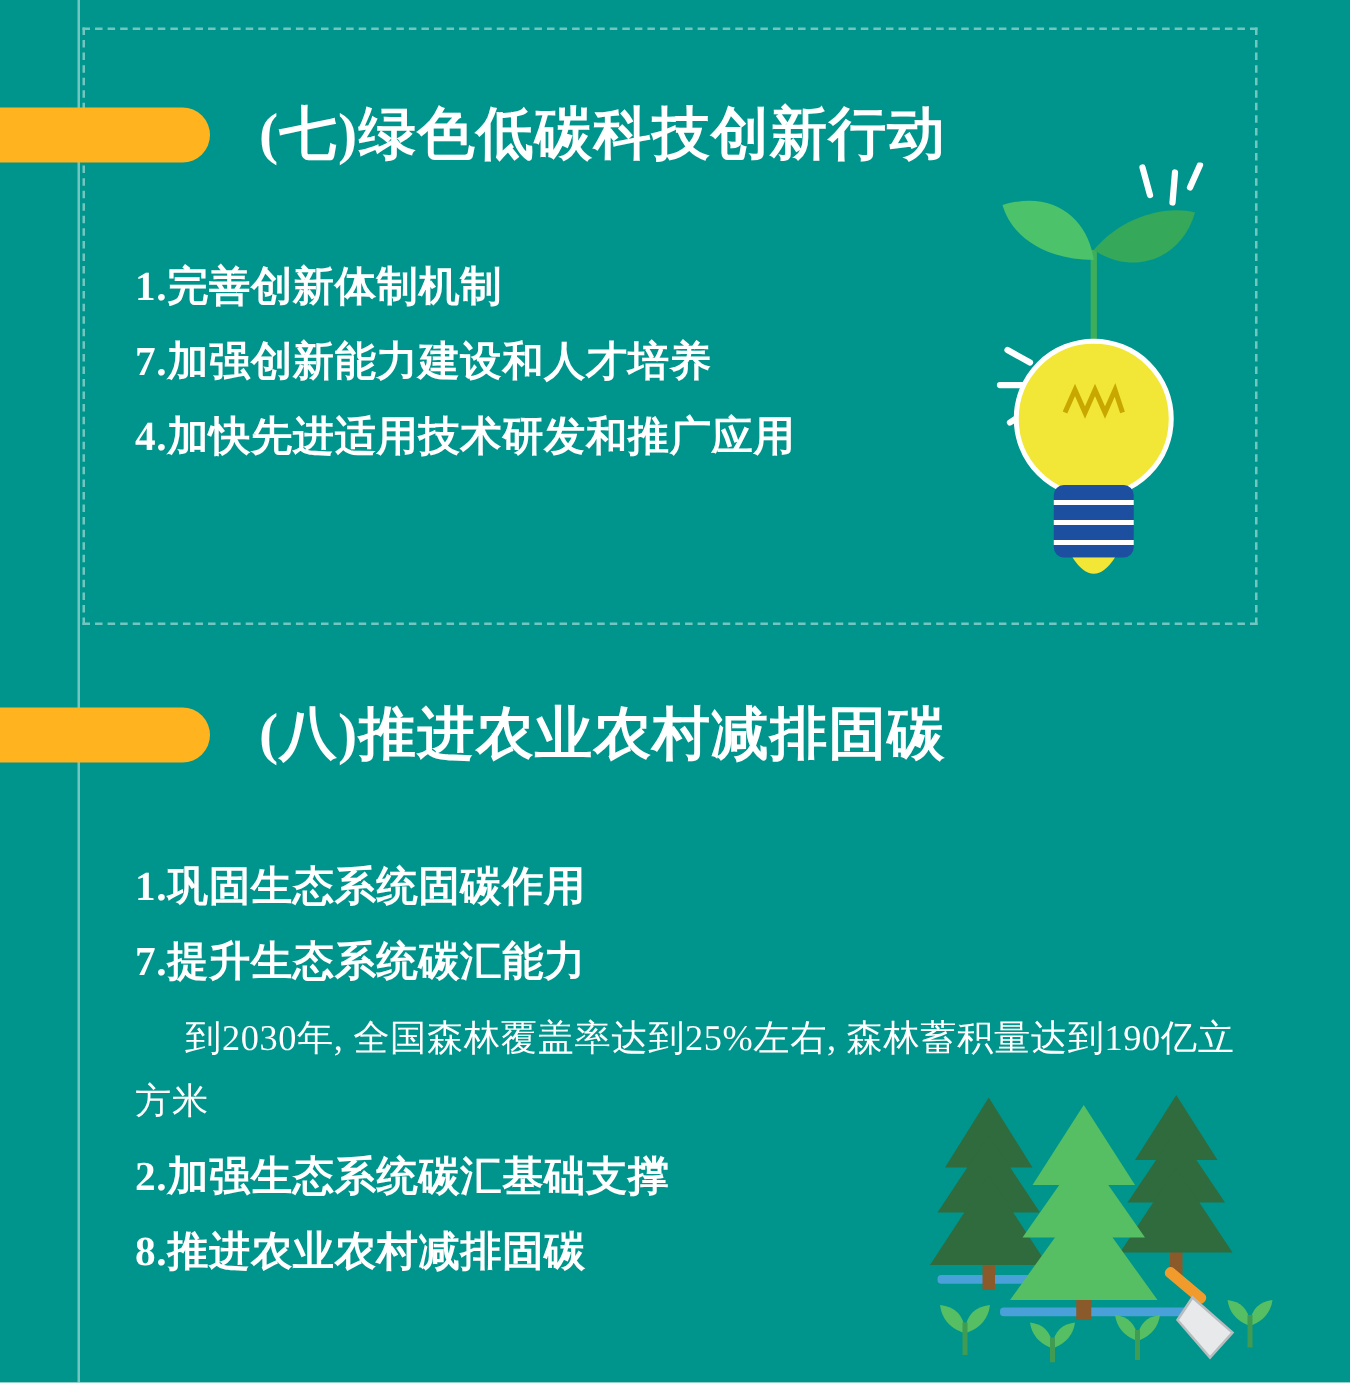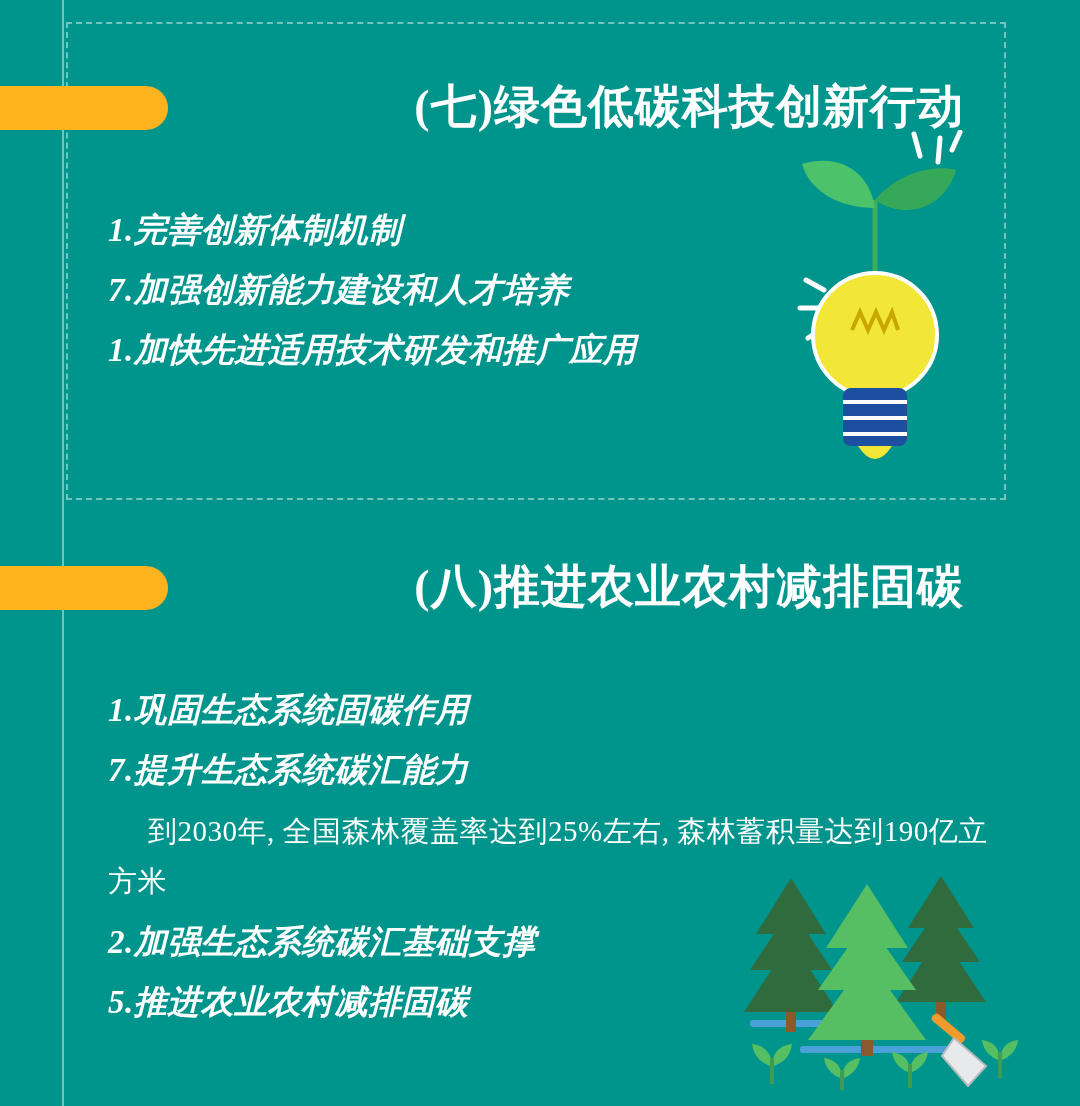--- a/index.html
+++ b/index.html
@@ -47,21 +47,21 @@
     border-top-right-radius: 22px;
     border-bottom-right-radius: 22px;
   }
   .tab-1 { top: 86px; }
   .tab-2 { top: 566px; }
 
   .section-title {
     position: absolute;
     left: 0;
     width: 964px;
-    text-align: right;
+    text-align: center;
     color: #ffffff;
     font-weight: bold;
     font-size: 46px;
     letter-spacing: 1px;
     font-family: "Liberation Serif", "DejaVu Serif", serif;
   }
   .title-1 { top: 76px; }
   .title-2 { top: 556px; }
 
   .list {
@@ -75,21 +75,20 @@
   .list-1 {
     left: 108px;
     top: 200px;
   }
   .list-2 {
     left: 108px;
     top: 680px;
   }
   .list-item {
     white-space: nowrap;
-    font-style: italic;
   }
   .note {
     font-weight: normal;
     font-size: 29px;
     line-height: 50px;
     white-space: normal;
     width: 880px;
     text-indent: 40px;
     margin-top: 6px;
     margin-bottom: 6px;
@@ -121,21 +120,21 @@
 
   <div class="left-rule"></div>
   <div class="dashed-frame"></div>
 
   <div class="tab tab-1"></div>
   <div class="section-title title-1">(七)绿色低碳科技创新行动</div>
 
   <div class="list list-1">
     <div class="list-item">1.完善创新体制机制</div>
     <div class="list-item">7.加强创新能力建设和人才培养</div>
-    <div class="list-item">1.加快先进适用技术研发和推广应用</div>
+    <div class="list-item">4.加快先进适用技术研发和推广应用</div>
   </div>
 
   <div class="bulb-art">
     <svg width="190" height="350" viewBox="0 0 190 350" xmlns="http://www.w3.org/2000/svg">
 
       <path d="M95 70 L95 175" stroke="#3fae5a" stroke-width="5" fill="none"></path>
 
       <path d="M95 78 C 60 78, 30 62, 22 34 C 62 22, 90 44, 95 78 Z" fill="#4cc26a"></path>
 
       <path d="M95 70 C 118 42, 155 34, 176 40 C 166 76, 128 92, 95 70 Z" fill="#35a85a"></path>
@@ -168,21 +167,21 @@
   </div>
 
   <div class="tab tab-2"></div>
   <div class="section-title title-2">(八)推进农业农村减排固碳</div>
 
   <div class="list list-2">
     <div class="list-item">1.巩固生态系统固碳作用</div>
     <div class="list-item">7.提升生态系统碳汇能力</div>
     <div class="note">到2030年, 全国森林覆盖率达到25%左右, 森林蓄积量达到190亿立方米</div>
     <div class="list-item">2.加强生态系统碳汇基础支撑</div>
-    <div class="list-item">5.推进农业农村减排固碳</div>
+    <div class="list-item">8.推进农业农村减排固碳</div>
   </div>
 
   <div class="forest-art">
     <svg width="300" height="230" viewBox="0 0 300 230" xmlns="http://www.w3.org/2000/svg">
 
       <rect x="10" y="160" width="120" height="7" rx="3" fill="#4aa0d8"></rect>
       <rect x="60" y="186" width="160" height="7" rx="3" fill="#4aa0d8"></rect>
 
       <g>
         <rect x="46" y="150" width="10" height="22" fill="#8a5a2b"></rect>

